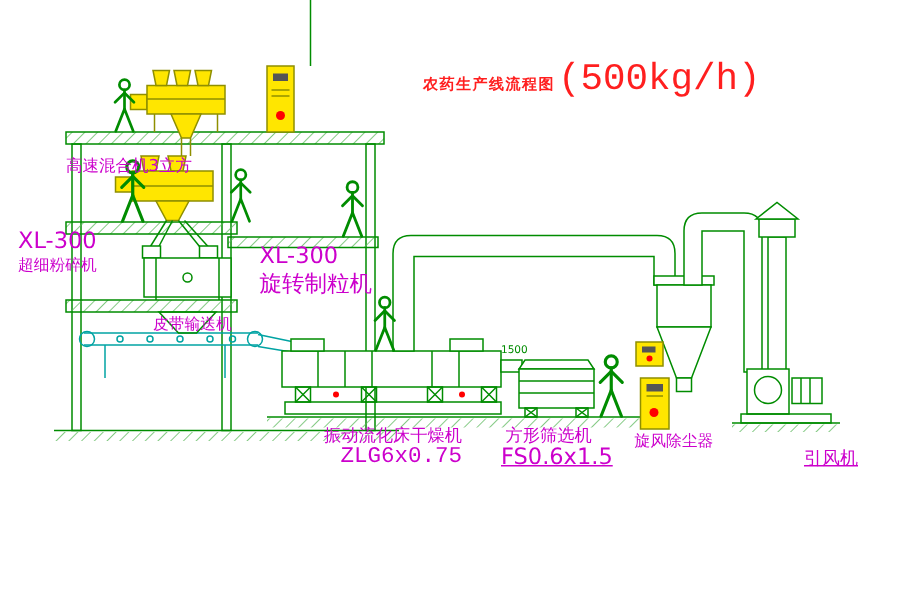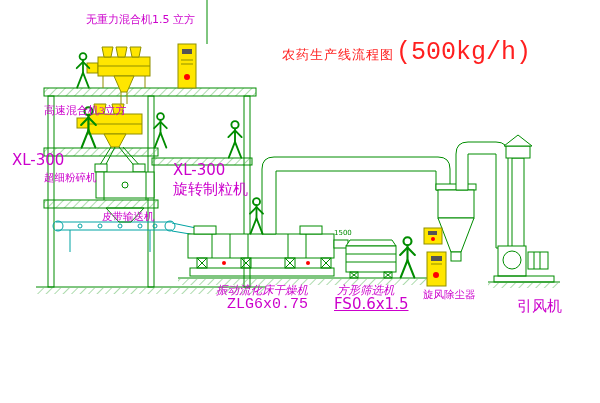--- a/index.html
+++ b/index.html
@@ -15,21 +15,21 @@
   .f-wh{fill:#ffffff;}
   .f-red{fill:var(--dot-red,#ff0000);stroke:none;}
   .f-dk{fill:#555555;stroke:none;}
   .slab{fill:url(#hatch);stroke:var(--line-green,#008c00);stroke-width:1;}
   .gnd{fill:url(#hatch);stroke:none;}
   .g-person{stroke:var(--line-green,#008c00);fill:none;stroke-width:2;stroke-linecap:round;stroke-linejoin:round;}
   
   .lbl{position:absolute;white-space:nowrap;color:var(--label-magenta,#cc00cc);line-height:1.05;}
   .lbl.green{color:var(--line-green,#008c00);}
   #title-row{position:absolute;left:282px;top:38px;display:flex;align-items:baseline;gap:2px;color:var(--title-red,#ff1f1f);}
-  #title-cn{font-size:13px;font-weight:normal;letter-spacing:1px;}
+  #title-cn{font-size:10px;font-weight:bold;letter-spacing:1px;}
   #title-cap{font-size:25px;font-family:Liberation Mono, monospace;font-weight:normal;}
 </style>
 </head>
 <body>
 
 <div id="stage">
 
   <svg width="600" height="403" viewBox="0 0 600 403">
     <defs>
       <pattern id="hatch" width="6" height="6" patternUnits="userSpaceOnUse" patternTransform="rotate(45)">
@@ -219,33 +219,32 @@
       <use href="#person" x="247" y="197" width="19" height="37"></use>
       <use href="#person" x="397" y="236" width="21" height="42"></use>
     </g>
   </svg>
 
   <div id="title-row">
     <span id="title-cn">农药生产线流程图</span>
     <span id="title-cap">(500kg/h)</span>
   </div>
 
-  <div class="lbl" style="left:86px;top:14px;font-size:11px;">无重力混合机1.5 立方</div>
-  <div class="lbl" style="left:44px;top:105px;font-size:11px;font-family:Liberation Serif, serif;">高速混合机3立方</div>
+  <div class="lbl" style="left:44px;top:105px;font-size:11px;">高速混合机3立方</div>
 
   <div class="lbl" style="left:12px;top:153px;font-size:15px;">XL-300</div>
-  <div class="lbl" style="left:12px;top:172px;font-size:10.5px;margin-left:32px;">超细粉碎机</div>
+  <div class="lbl" style="left:12px;top:172px;font-size:10.5px;">超细粉碎机</div>
 
   <div class="lbl" style="left:173px;top:163px;font-size:15px;">XL-300</div>
   <div class="lbl" style="left:173px;top:182px;font-size:15px;">旋转制粒机</div>
 
   <div class="lbl" style="left:102px;top:211px;font-size:10.5px;text-align:center;">皮带输送机</div>
 
-  <div class="lbl" style="left:216px;top:284px;font-size:11.5px;font-style:italic;">振动流化床干燥机</div>
+  <div class="lbl" style="left:216px;top:284px;font-size:11.5px;">振动流化床干燥机</div>
   <div class="lbl" style="left:227px;top:297px;font-size:15px;font-family:Liberation Mono, monospace;">ZLG6x0.75</div>
 
   <div class="lbl green" style="left:334px;top:230px;font-size:7px;">1500</div>
-  <div class="lbl" style="left:337px;top:284px;font-size:11.5px;font-style:italic;">方形筛选机</div>
+  <div class="lbl" style="left:337px;top:284px;font-size:11.5px;">方形筛选机</div>
   <div class="lbl" style="left:334px;top:297px;font-size:15px;text-decoration:underline;">FS0.6x1.5</div>
 
   <div class="lbl" style="left:423px;top:289px;font-size:10.5px;">旋风除尘器</div>
-  <div class="lbl" style="left:517px;top:299px;font-size:15px;">引风机</div>
+  <div class="lbl" style="left:536px;top:299px;font-size:12px;text-decoration:underline;">引风机</div>
 </div>
 
 </body></html>

